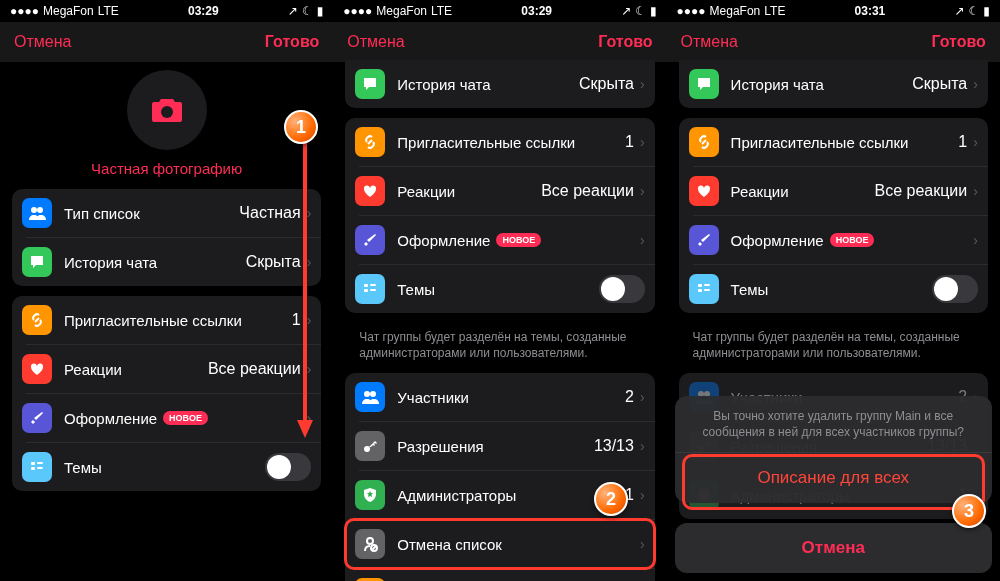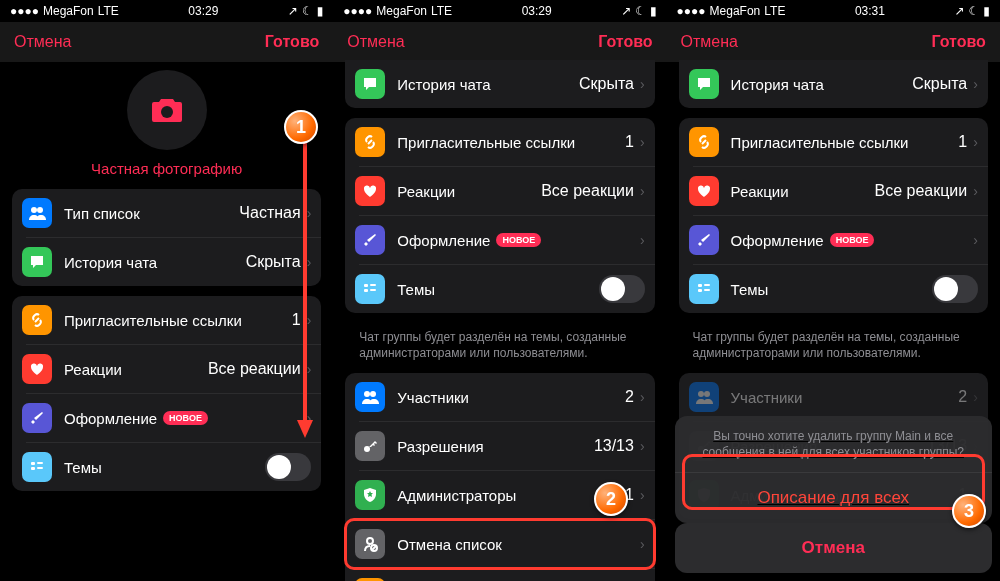--- a/index.html
+++ b/index.html
@@ -23,21 +23,21 @@
   .statusbar {
     height: 22px;
     display: flex;
     align-items: center;
     justify-content: space-between;
     padding: 0 10px;
     color: #fff;
     font-size: 12px;
   }
   .sb-left, .sb-right { display: flex; align-items: center; gap: 4px; }
-  .sb-center { font-weight: 400; }
+  .sb-center { font-weight: 700; }
   .navbar {
     height: 40px;
     display: flex;
     align-items: center;
     justify-content: space-between;
     padding: 0 14px;
     background: #181818;
   }
   .nav-btn {
     color: #ff2d55;
@@ -153,22 +153,21 @@
   .actionsheet {
     position: absolute;
     bottom: 0;
     left: 0;
     right: 0;
     padding: 8px;
   }
   .as-card {
     background: rgba(44,44,46,0.95);
     border-radius: 12px;
-    margin-bottom: 0;
-    text-decoration: underline;
+    margin-bottom: 20px;
   }
   .as-text {
     color: #8e8e93;
     font-size: 12px;
     text-align: center;
     padding: 12px 18px;
     line-height: 1.35;
   }
   .as-sep { height: 1px; background: #3a3a3c; }
   .as-btn {

